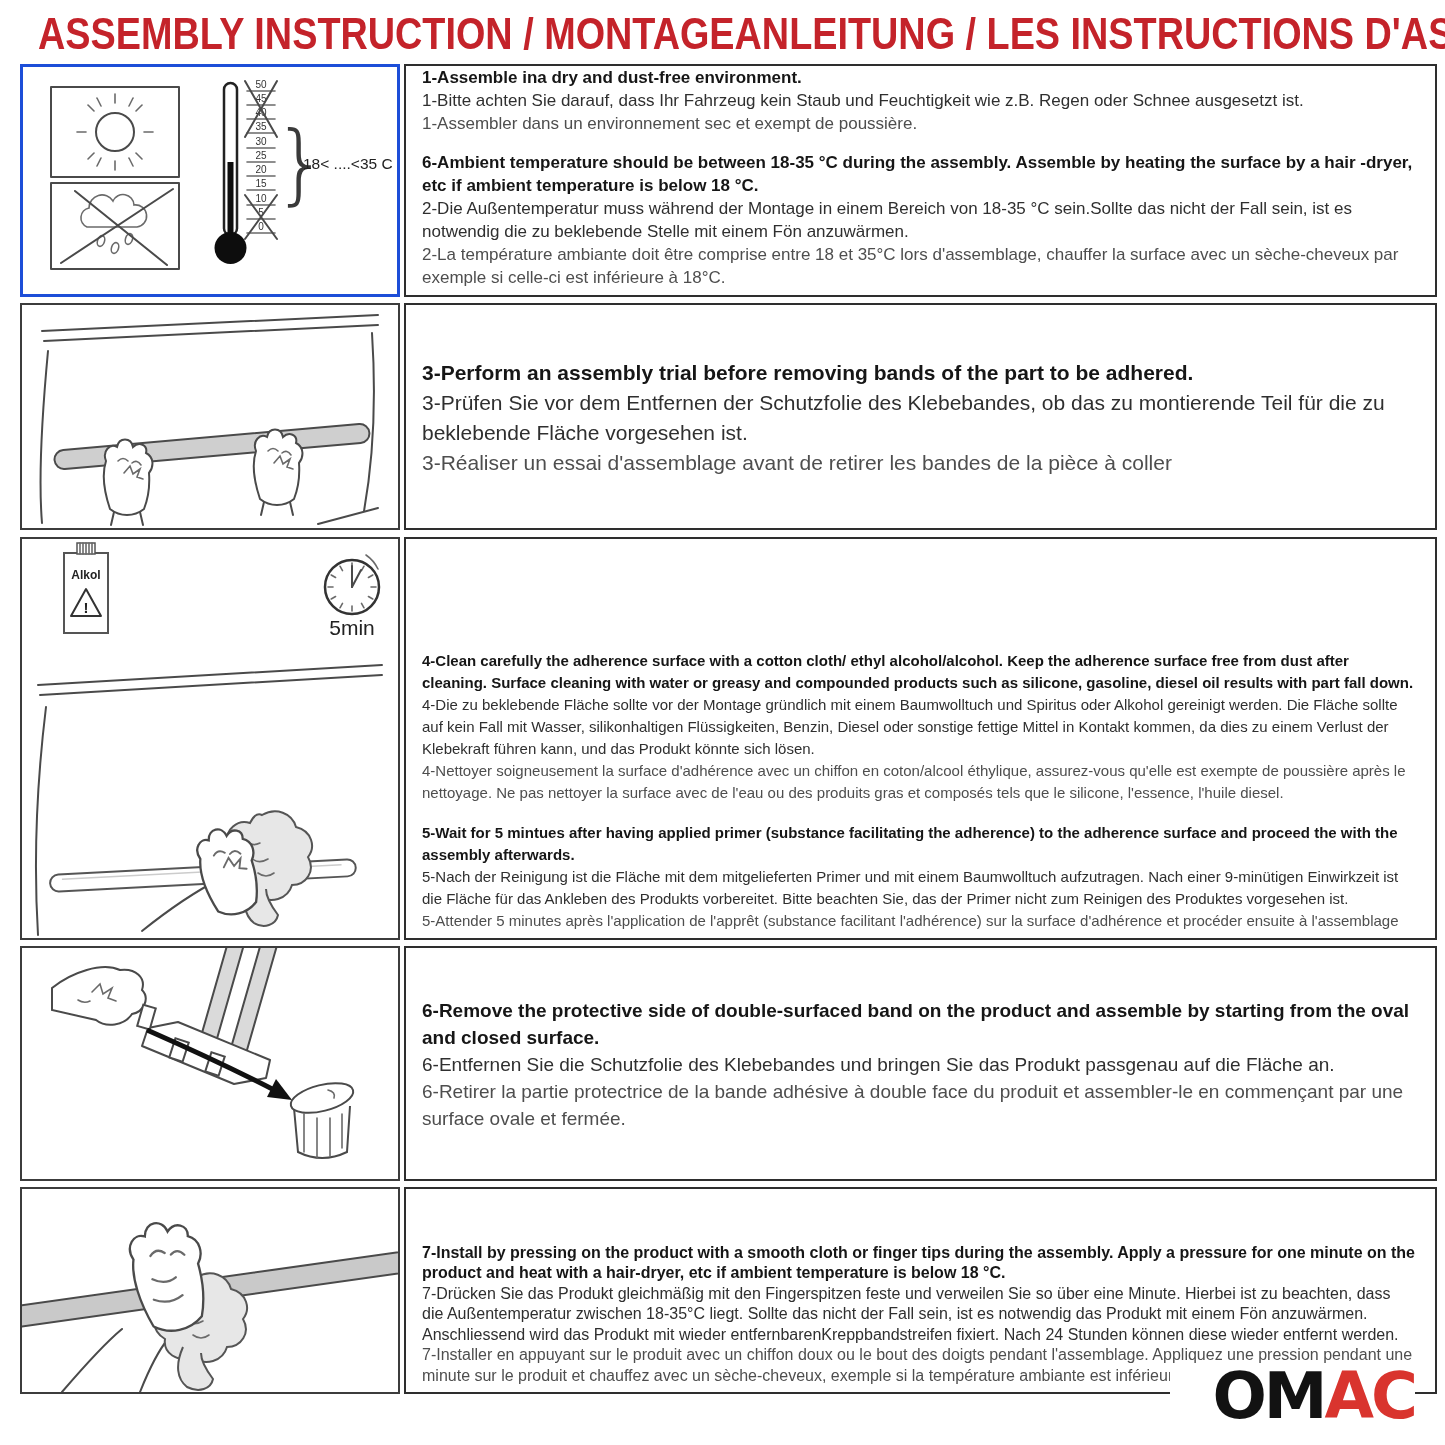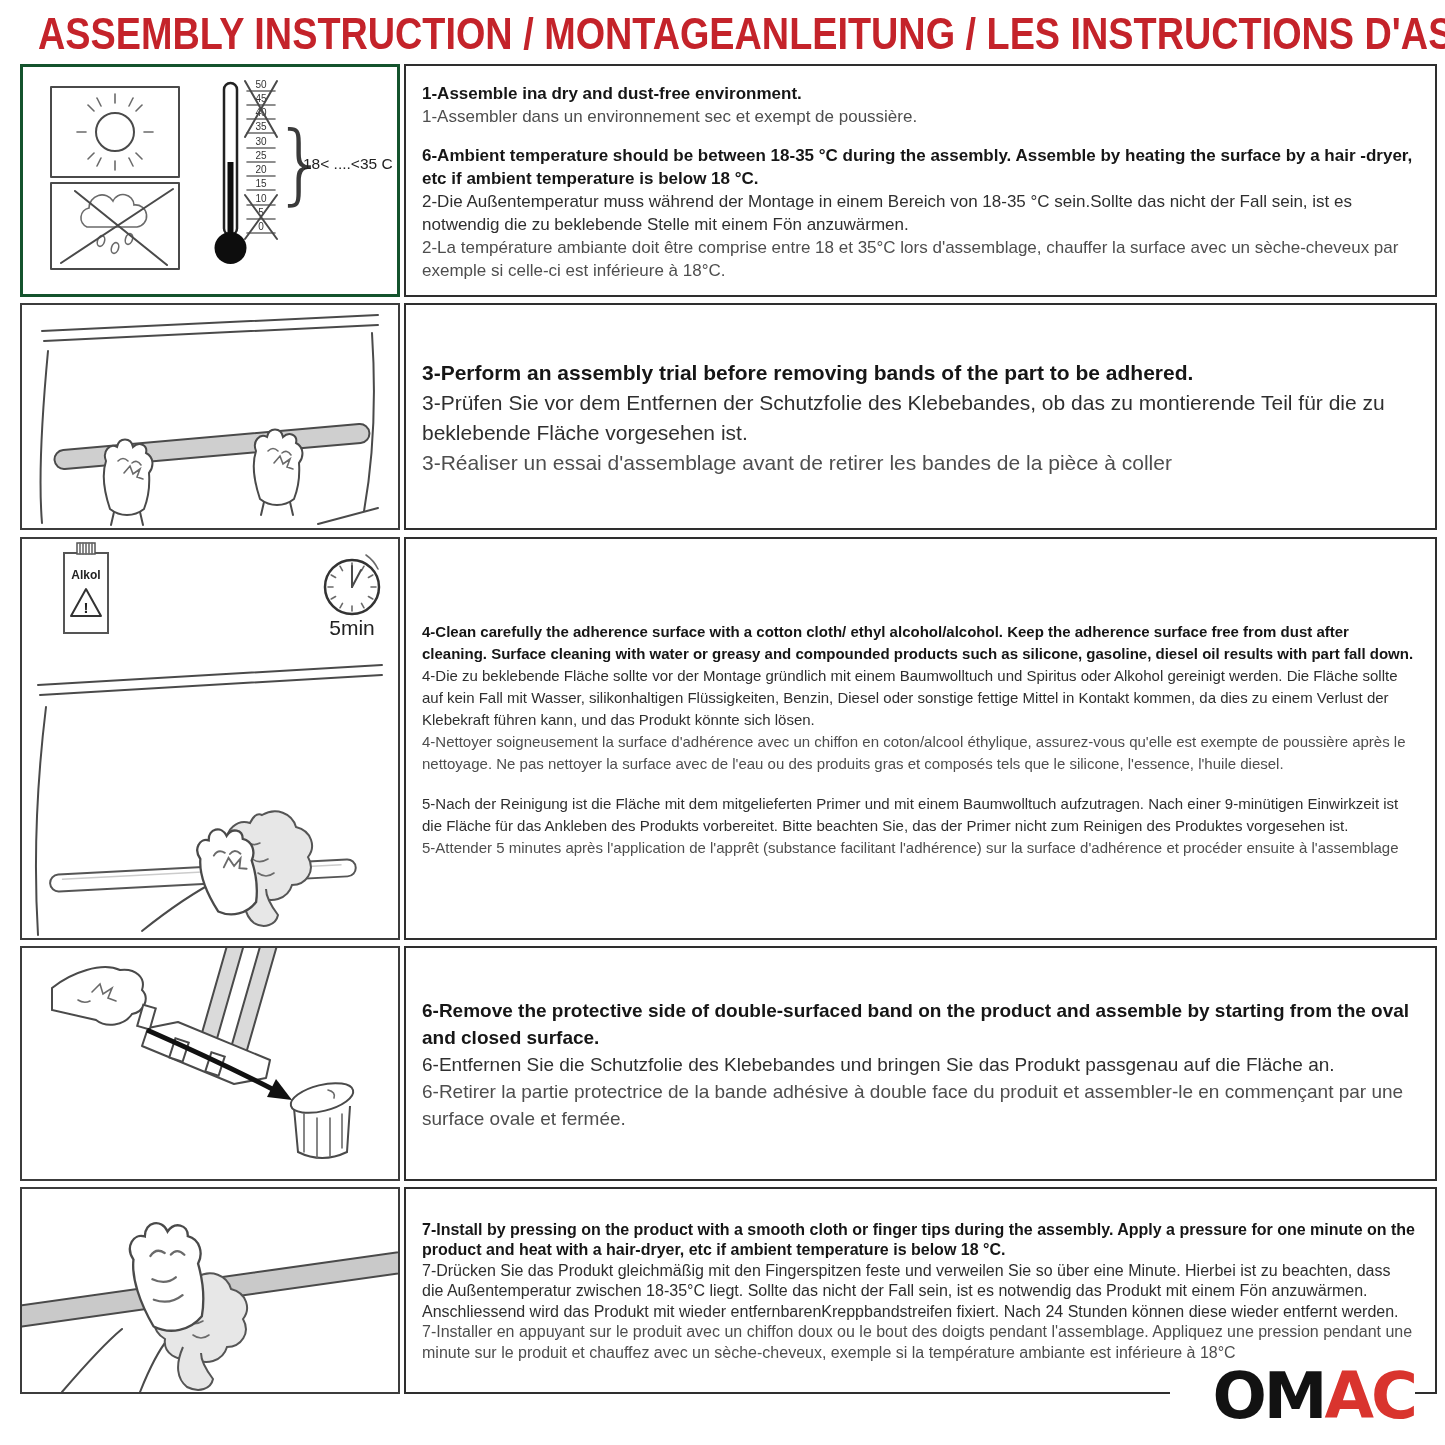--- a/index.html
+++ b/index.html
@@ -9,25 +9,25 @@
          color:#c4232a;white-space:nowrap;transform:scaleX(0.84);
          transform-origin:left center;letter-spacing:0;}
   .row{position:absolute;left:0;width:100%;}
   .sec1{top:64px;height:233px;}
   .sec2{top:303px;height:227px;}
   .sec3{top:537px;height:403px;}
   .sec4{top:946px;height:235px;}
   .sec5{top:1187px;height:207px;}
   .illus{position:absolute;left:20px;top:0;width:380px;height:100%;
          border:2px solid #3c3c3c;box-sizing:border-box;background:#fff;}
-  .illus.b1{border:3px solid #14532d;}
+  .illus.b1{border:3px solid #1d4ed8;}
   .illus svg{display:block;width:100%;height:100%;}
   .textbox{position:absolute;left:404px;top:0;width:1033px;height:100%;
            border:2px solid #2e2e2e;box-sizing:border-box;background:#fff;
-           display:flex;flex-direction:column;justify-content:center;
+           display:flex;flex-direction:column;justify-content:flex-end;
            padding:8px 20px 6px 16px;}
   .textbox.center{justify-content:center;}
   .textbox p{margin:0;color:#353535;}
   .textbox p.b{font-weight:700;color:#161616;}
   .textbox p.md{color:#2f2f2f;}
   .textbox p.lt{color:#4e4e4e;}
   .t1 p{font-size:17px;line-height:23px;}
   .t2 p{font-size:21px;line-height:30px;}
   .t3 p{font-size:15px;line-height:22px;}
   .t4 p{font-size:19px;line-height:27px;}
@@ -115,20 +115,21 @@
           <line x1="222" y1="14" x2="254" y2="70" class="ln"></line>
           <line x1="222" y1="172" x2="254" y2="128" class="ln"></line>
           <line x1="222" y1="128" x2="254" y2="172" class="ln"></line>
           <text x="250" y="126" style="font-size:88px;fill:#3a3a3a;font-family:'DejaVu Sans',sans-serif;font-weight:200">}</text>
           <text x="280" y="102" style="font-size:15.5px;fill:#222">18&lt; ....&lt;35 C</text>
         </g>
       </svg>
     </div>
     <div class="textbox t1">
       <p class="b">1-Assemble ina dry and dust-free environment.</p>
+      <p class="md">1-Bitte achten Sie darauf, dass Ihr Fahrzeug kein Staub und Feuchtigkeit wie z.B. Regen oder Schnee ausgesetzt ist.</p>
       <p class="lt">1-Assembler dans un environnement sec et exempt de poussière.</p>
       <div class="g16"></div>
       <p class="b">6-Ambient temperature should be between 18-35 °C  during the assembly. Assemble by heating the surface by a hair -dryer, etc if ambient temperature is below 18 °C.</p>
       <p class="md">2-Die Außentemperatur muss während der Montage in einem Bereich von 18-35 °C  sein.Sollte das nicht der Fall sein, ist es notwendig die zu beklebende Stelle mit einem Fön anzuwärmen.</p>
       <p class="lt">2-La température ambiante doit être comprise entre 18 et 35°C lors d'assemblage, chauffer la surface avec un sèche-cheveux par exemple si celle-ci est inférieure à 18°C.</p>
     </div>
   </section>
 
   <section class="row sec2">
     <div class="illus">
@@ -212,20 +213,21 @@
           <path d="M6,70 C0,52 -2,34 2,22 C-2,12 6,4 13,8 C15,-2 27,-2 29,8 C35,2 44,6 42,14 C50,18 50,28 45,34 C46,48 44,60 40,70 C30,78 16,78 6,70 Z" style="fill:#fff;stroke:#4a4a4a;stroke-width:2"></path>
           <path d="M14,22 q5,-5 10,0 M28,24 q5,-4 9,2 M20,34 l6,-7 l3,8 l7,-5 l-3,8 l6,2" class="thin"></path>
         </g>
       </svg>
     </div>
     <div class="textbox t3">
       <p class="b">4-Clean carefully the adherence surface with a cotton cloth/ ethyl alcohol/alcohol. Keep the adherence surface free from dust after cleaning. Surface cleaning with water or greasy and compounded products such as silicone, gasoline, diesel oil results with part fall down.</p>
       <p class="md">4-Die zu beklebende Fläche sollte vor der Montage gründlich mit einem Baumwolltuch und Spiritus oder Alkohol gereinigt werden. Die Fläche sollte auf kein Fall mit Wasser, silikonhaltigen Flüssigkeiten, Benzin, Diesel oder sonstige fettige Mittel in Kontakt kommen, da dies zu einem Verlust der Klebekraft führen kann, und das Produkt könnte sich lösen.</p>
       <p class="lt">4-Nettoyer soigneusement la surface d'adhérence avec un chiffon en coton/alcool éthylique, assurez-vous qu'elle est exempte de poussière après le nettoyage. Ne pas nettoyer la surface avec de l'eau ou des produits gras et composés tels que le silicone, l'essence, l'huile diesel.</p>
       <div class="g20"></div>
+      <p class="b">5-Wait for 5 mintues after having applied primer (substance facilitating the adherence) to the adherence surface and proceed the with the assembly afterwards.</p>
       <p class="md">5-Nach der Reinigung ist die Fläche mit dem mitgelieferten Primer und mit einem Baumwolltuch aufzutragen. Nach einer 9-minütigen Einwirkzeit ist die Fläche für das Ankleben des Produkts vorbereitet. Bitte beachten Sie, das der Primer nicht zum Reinigen des Produktes vorgesehen ist.</p>
       <p class="lt">5-Attender 5 minutes après l'application de l'apprêt (substance facilitant l'adhérence) sur la surface d'adhérence et procéder ensuite à l'assemblage</p>
     </div>
   </section>
 
   <section class="row sec4">
     <div class="illus">
       <svg viewBox="0 0 376 231" preserveAspectRatio="none">
         <g transform="rotate(16 210 60)">
           <rect x="188" y="-18" width="16" height="126" style="fill:#dadada;stroke:#4a4a4a;stroke-width:2"></rect>

